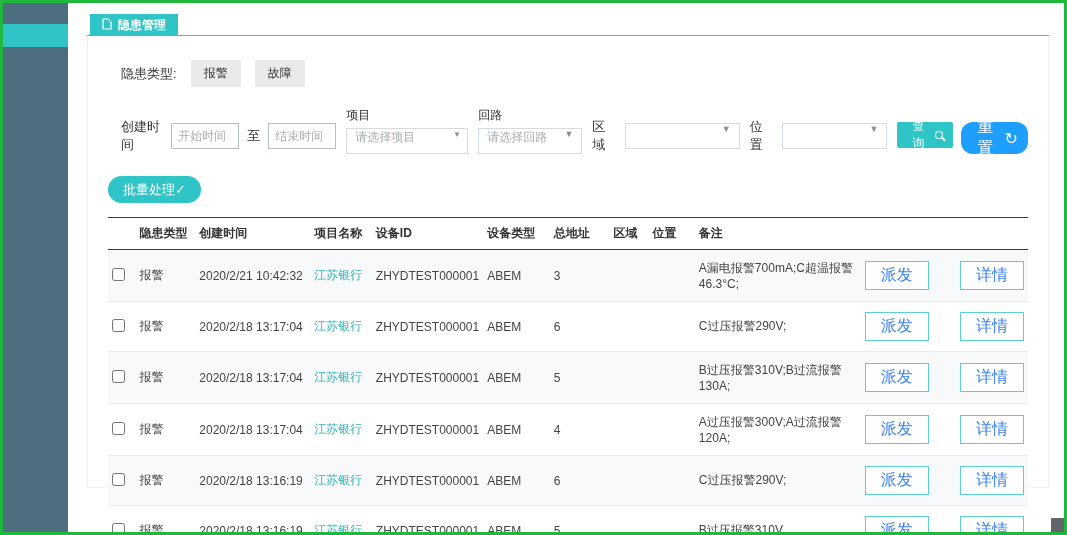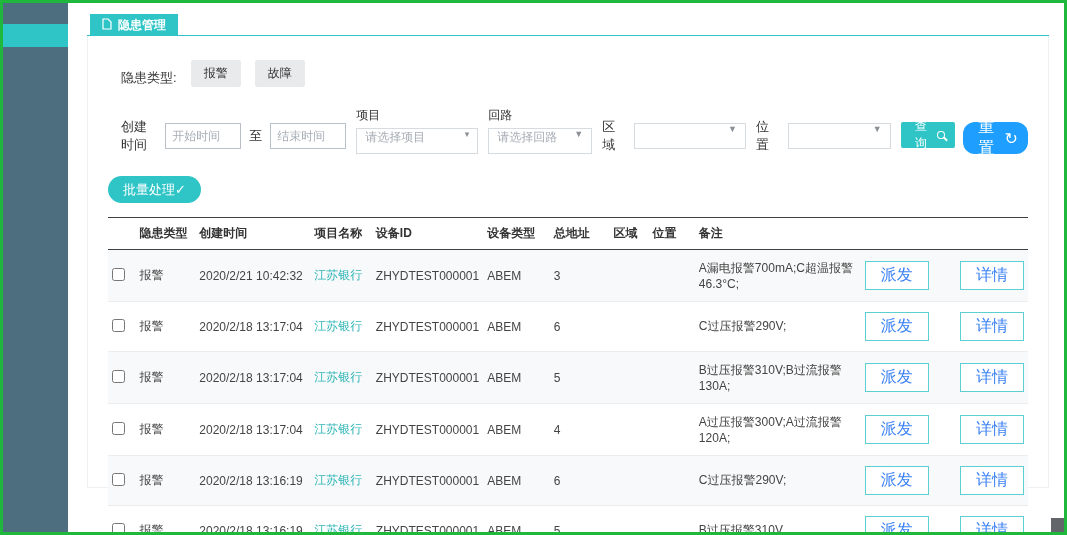--- a/index.html
+++ b/index.html
@@ -17,28 +17,28 @@
   .main { position:absolute; left:65px; top:0; right:0; bottom:0; background:#fff; }
 
   .tab-row { margin:11px 15px 0 19px; border-bottom:1px solid #2fc5c7; height:22px; }
   .tab { display:inline-flex; align-items:center; gap:6px; height:22px; padding:0 12px; margin-left:3px;
          background:#2fc5c7; color:#fff; font-size:12px; cursor:default;font-weight:bold; }
 
   .card { margin:0 15px 0 19px; height:452px; border:1px solid #eef1f3; border-top:none;
           padding:16px 20px 0 20px; position:relative; background:#fff; }
 
   
-  .filter-type { display:flex; align-items:flex-end; gap:14px; margin:8px 0 0 13px; font-size:13px; }
+  .filter-type { display:flex; align-items:center; gap:14px; margin:8px 0 0 13px; font-size:13px; }
   .type-btn { background:#e8eaec; border:none; border-radius:2px; padding:5px 13px; font-size:12px; color:#333; cursor:pointer; }
 
   .filter-row { display:flex; align-items:flex-end; margin:20px 0 0 13px; gap:10px; }
   .fgroup { display:flex; align-items:center; gap:8px; font-size:13px; }
   .fgroup-col { display:flex; flex-direction:column; }
   .fgroup-col .flabel { font-size:12px; color:#333; margin-bottom:4px; }
-  .txt-input { width:76px; height:26px; border:1px solid #b9bfc6; padding:0 6px; font-size:12px; color:#333; }
+  .txt-input { width:68px; height:26px; border:1px solid #b9bfc6; padding:0 6px; font-size:12px; color:#333; }
   .txt-input::placeholder { color:#a8aeb6; }
   .sel { display:flex; align-items:flex-start; justify-content:space-between; height:26px; border:1px solid #d6dbdf;
          padding:0 8px; font-size:12px; color:#a8aeb6; background:#fff; cursor:pointer; }
   .sel .caret { color:#8a9096; font-size:9px; }
   .sel-project { width:122px; }
   .sel-circuit { width:104px; }
   .sel-region  { width:120px; color:#333; }
   .sel-pos     { width:110px; color:#333; }
   .btns-right { display:flex; gap:8px; margin-left:auto; }
   .btn-search { display:inline-flex; align-items:center; gap:6px; background:#2fc5c7; color:#fff; border:none;

